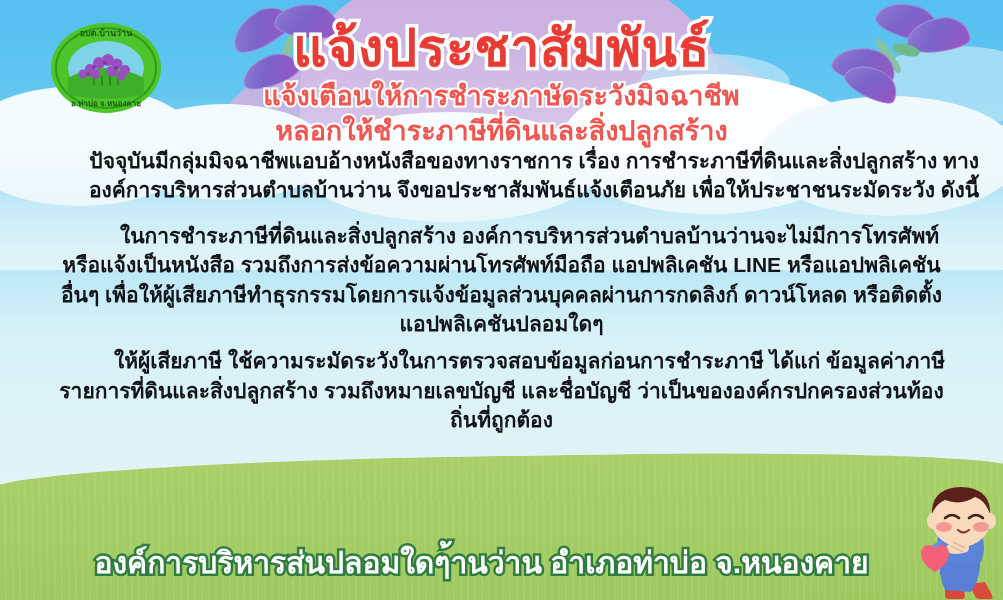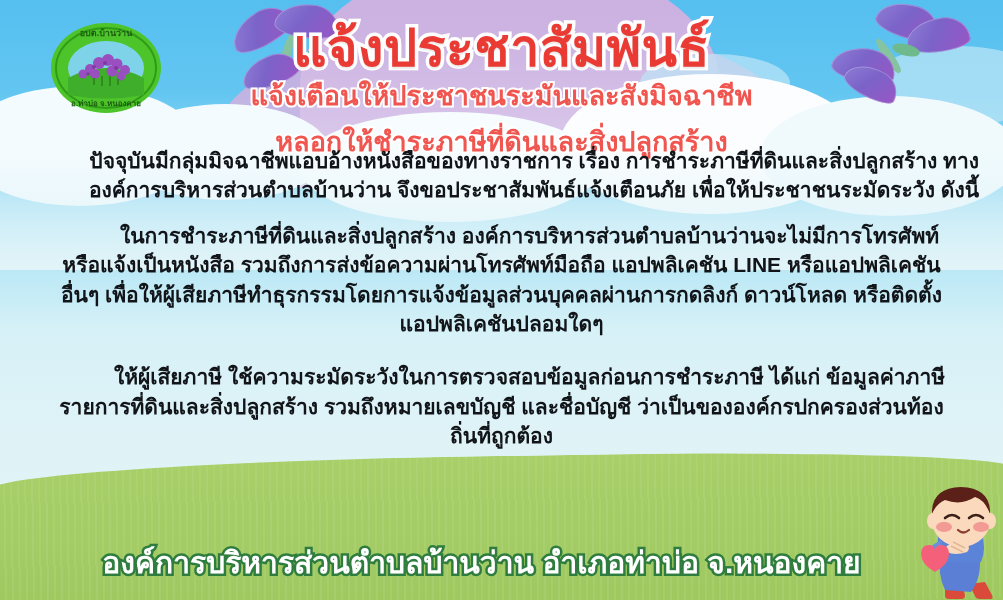--- a/index.html
+++ b/index.html
@@ -94,38 +94,38 @@
   }
   .subtitle {
     font-size: 27px;
     font-weight: bold;
     color: #f0564f;
     line-height: 1.25;
     -webkit-text-stroke: 4px #ffffff;
     paint-order: stroke fill;
   }
   .sub1 { margin-top: 6px; }
-  .sub2 { margin-top: 12px; }
+  .sub2 { margin-top: 1px; }
 
   
   .body-copy {
     position: absolute;
     left: 0; top: 146px;
     width: 1003px;
     z-index: 7;
     color: #111418;
     font-size: 21px;
     font-weight: bold;
     line-height: 1.40;
   }
   .para { padding: 0 24px; margin: 0; }
   .para.p1 { text-align: right; }
   .para.p2, .para.p3 { text-align: center; padding-left: 46px; padding-right: 46px; }
   .para.p2 { margin-top: 16px; }
-  .para.p3 { margin-top: 24px; }
+  .para.p3 { margin-top: 8px; }
   .indent { display: inline-block; width: 56px; }
 
   
   .grass {
     position: absolute;
     left: -10px; bottom: -6px;
     width: 1025px; height: 150px;
     background:
       repeating-linear-gradient(90deg, rgba(255,255,255,.07) 0 2px, rgba(0,0,0,0) 2px 7px),
       linear-gradient(#a8cf68 0%, #a3cc64 55%, #9ec95f 100%);
@@ -230,38 +230,38 @@
           <circle cx="38" cy="52" r="1.8"></circle>
       </g>
       <path d="M44 56 L44 63 M52 54 L52 64 M60 54 L60 64 M68 57 L68 63" stroke="#2f8c1c" stroke-width="2" fill="none"></path>
       <text x="56" y="14" text-anchor="middle" fill="#1d5c10" font-size="9" font-weight="bold" font-family="'Liberation Sans', sans-serif">อบต.บ้านว่าน</text>
       <text x="56" y="84" text-anchor="middle" fill="#1d5c10" font-size="8" font-weight="bold" font-family="'Liberation Sans', sans-serif">อ.ท่าบ่อ จ.หนองคาย</text>
     </svg>
   </div>
 
   <div class="headline-wrap">
     <div class="title-main">แจ้งประชาสัมพันธ์</div>
-    <div class="subtitle sub1">แจ้งเตือนให้ประชาชนระมันและสังมิจฉาชีพ</div>
+    <div class="subtitle sub1">แจ้งเตือนให้การชำระภาษัดระวังมิจฉาชีพ</div>
     <div class="subtitle sub2">หลอกให้ชำระภาษีที่ดินและสิ่งปลูกสร้าง</div>
   </div>
 
   <div class="body-copy">
     <p class="para p1">ปัจจุบันมีกลุ่มมิจฉาชีพแอบอ้างหนังสือของทางราชการ เรื่อง การชำระภาษีที่ดินและสิ่งปลูกสร้าง ทางองค์การบริหารส่วนตำบลบ้านว่าน จึงขอประชาสัมพันธ์แจ้งเตือนภัย เพื่อให้ประชาชนระมัดระวัง ดังนี้</p>
     <p class="para p2">
       <span class="indent"></span><span>ในการชำระภาษีที่ดินและสิ่งปลูกสร้าง องค์การบริหารส่วนตำบลบ้านว่านจะไม่มีการโทรศัพท์หรือแจ้งเป็นหนังสือ รวมถึงการส่งข้อความผ่านโทรศัพท์มือถือ แอปพลิเคชัน LINE หรือแอปพลิเคชันอื่นๆ เพื่อให้ผู้เสียภาษีทำธุรกรรมโดยการแจ้งข้อมูลส่วนบุคคลผ่านการกดลิงก์ ดาวน์โหลด หรือติดตั้งแอปพลิเคชันปลอมใดๆ</span>
     </p>
     <p class="para p3">
       <span class="indent"></span><span>ให้ผู้เสียภาษี ใช้ความระมัดระวังในการตรวจสอบข้อมูลก่อนการชำระภาษี ได้แก่ ข้อมูลค่าภาษี รายการที่ดินและสิ่งปลูกสร้าง รวมถึงหมายเลขบัญชี และชื่อบัญชี ว่าเป็นขององค์กรปกครองส่วนท้องถิ่นที่ถูกต้อง</span>
     </p>
   </div>
 
   <div class="grass-flat"></div>
   <div class="grass"></div>
 
-  <div class="footer-text">องค์การบริหารส่วนตำบลบ้านว่าน อำเภอท่าบ่อ จ.หนองคาย</div>
+  <div class="footer-text">องค์การบริหารส่นปลอมใดๆ้านว่าน อำเภอท่าบ่อ จ.หนองคาย</div>
 
   <div class="mascot">
     <svg viewBox="0 0 150 120" width="150" height="120" aria-hidden="true">
       <path d="M96 108 L96 116 Q96 119 100 119 L112 119 Q116 119 116 116 L114 104 Z" fill="#d94a3a"></path>
       <path d="M120 104 L126 116 Q127 119 131 119 L141 119 Q145 119 143 115 L136 102 Z" fill="#d94a3a"></path>
       <path d="M92 72 Q88 94 96 110 L122 112 Q134 96 130 72 Z" fill="#5b7fd4"></path>
       <path d="M90 52 Q86 72 94 82 L132 82 Q138 68 132 52 Q112 44 90 52 Z" fill="#5b83d8"></path>
       <path d="M92 60 Q80 66 76 74 Q74 80 82 80 Q90 76 94 70 Z" fill="#6a8fdd"></path>
       <ellipse cx="112" cy="38" rx="30" ry="29" fill="#fbd9bd"></ellipse>
       <path d="M83 34 Q82 8 112 7 Q142 8 141 34 Q136 20 126 17 Q112 26 96 20 Q87 24 83 34 Z" fill="#5b2017"></path>

